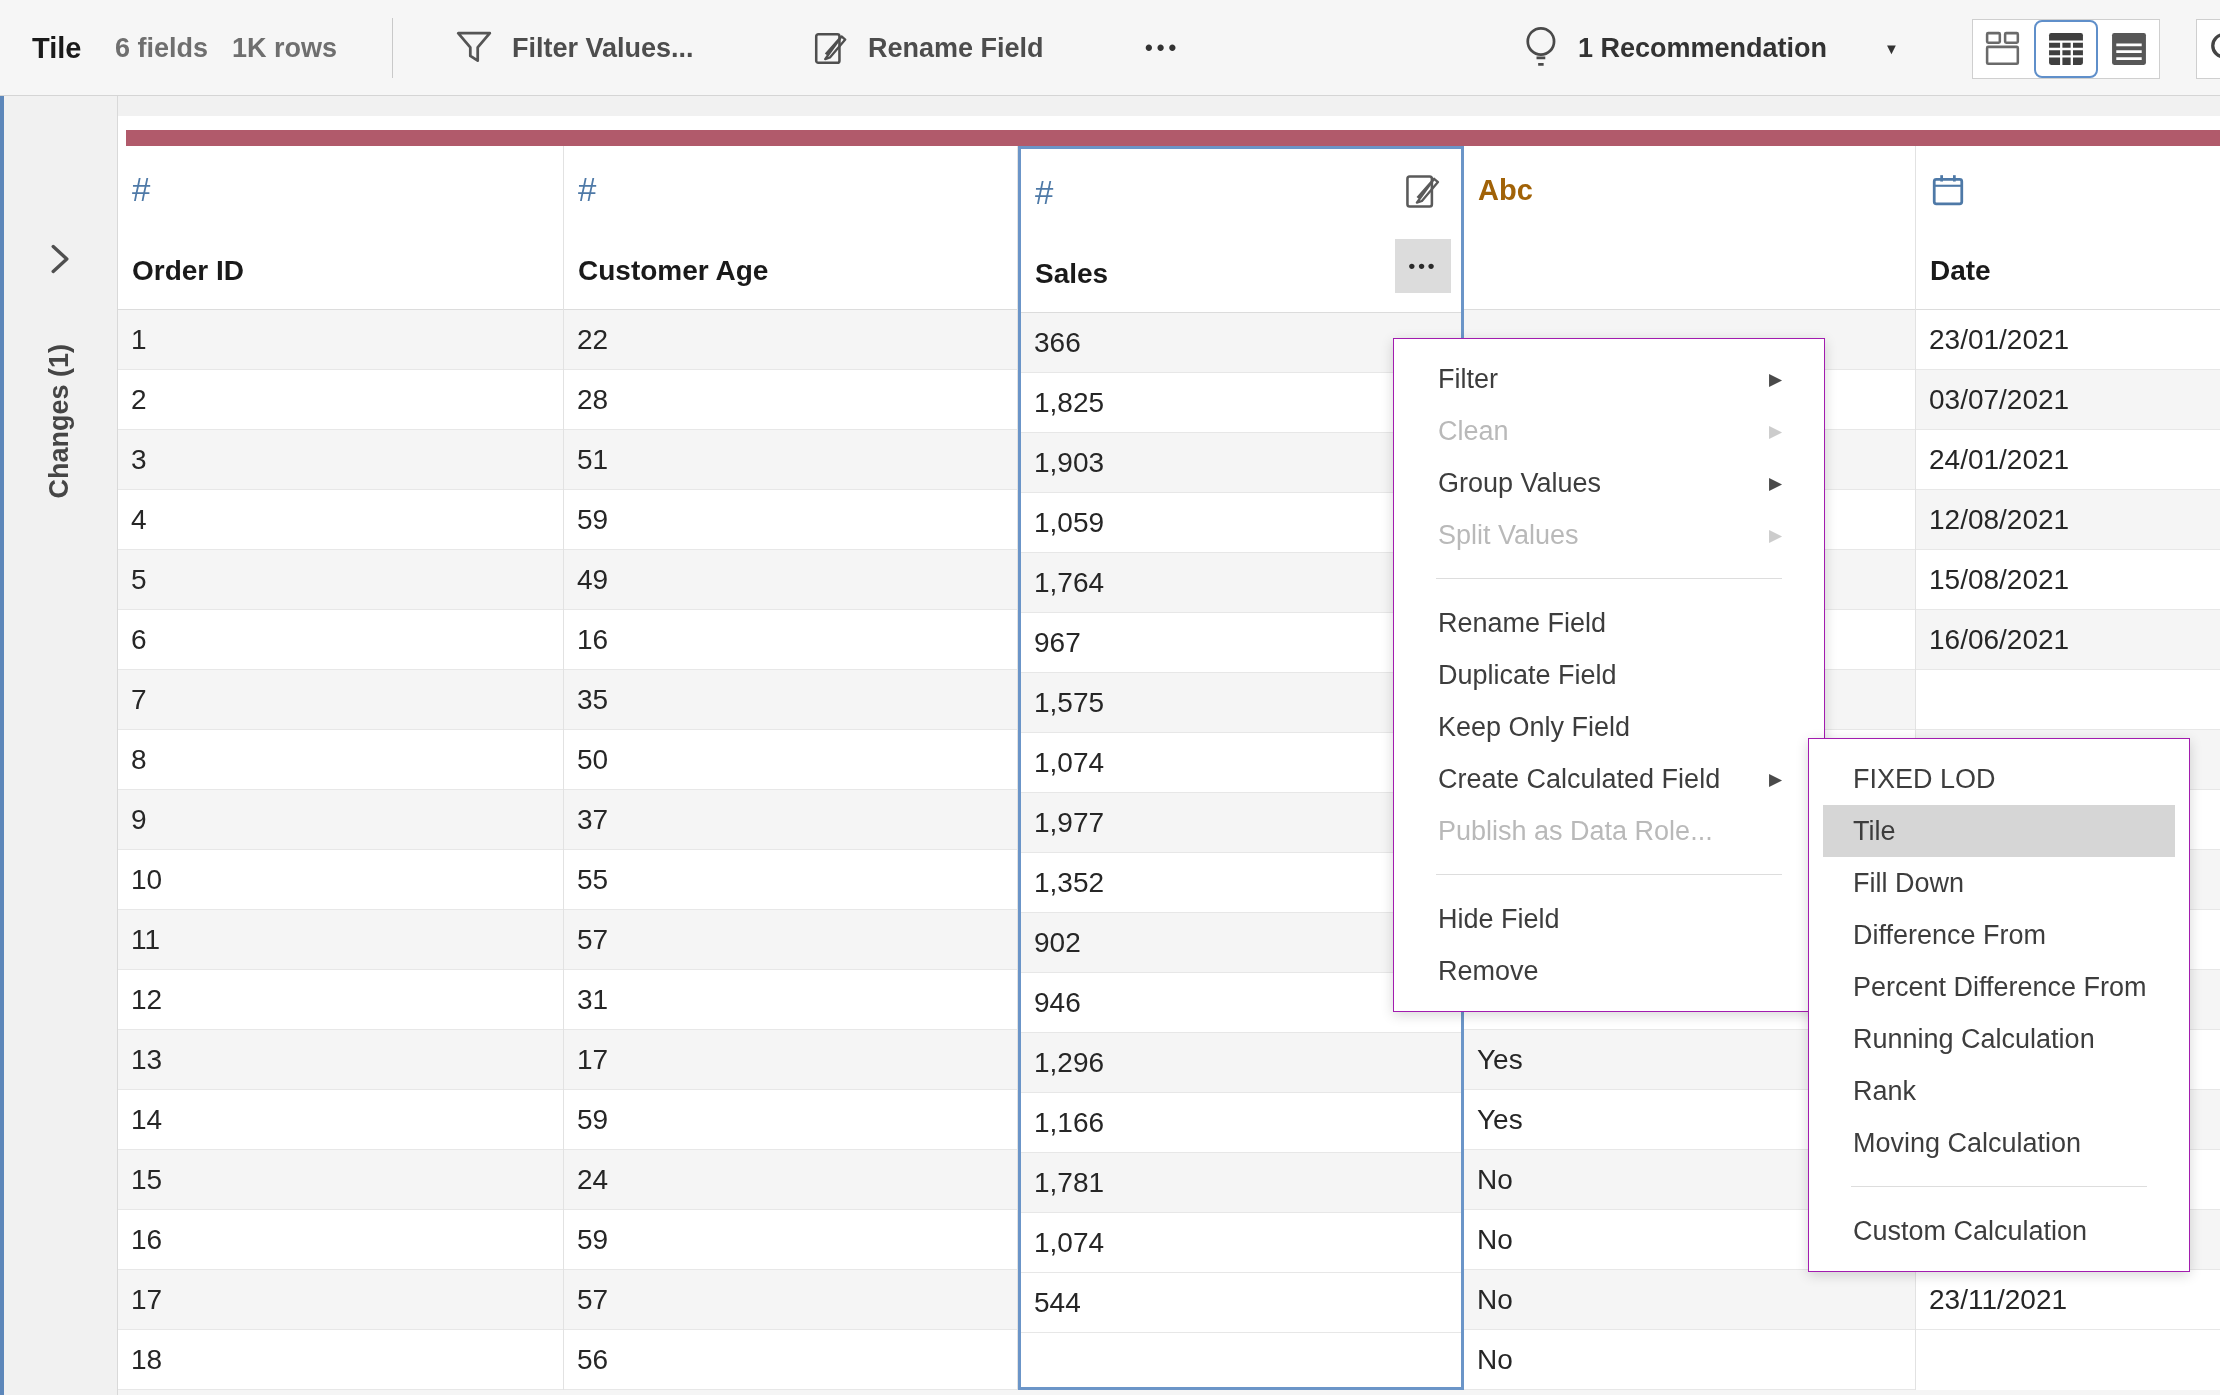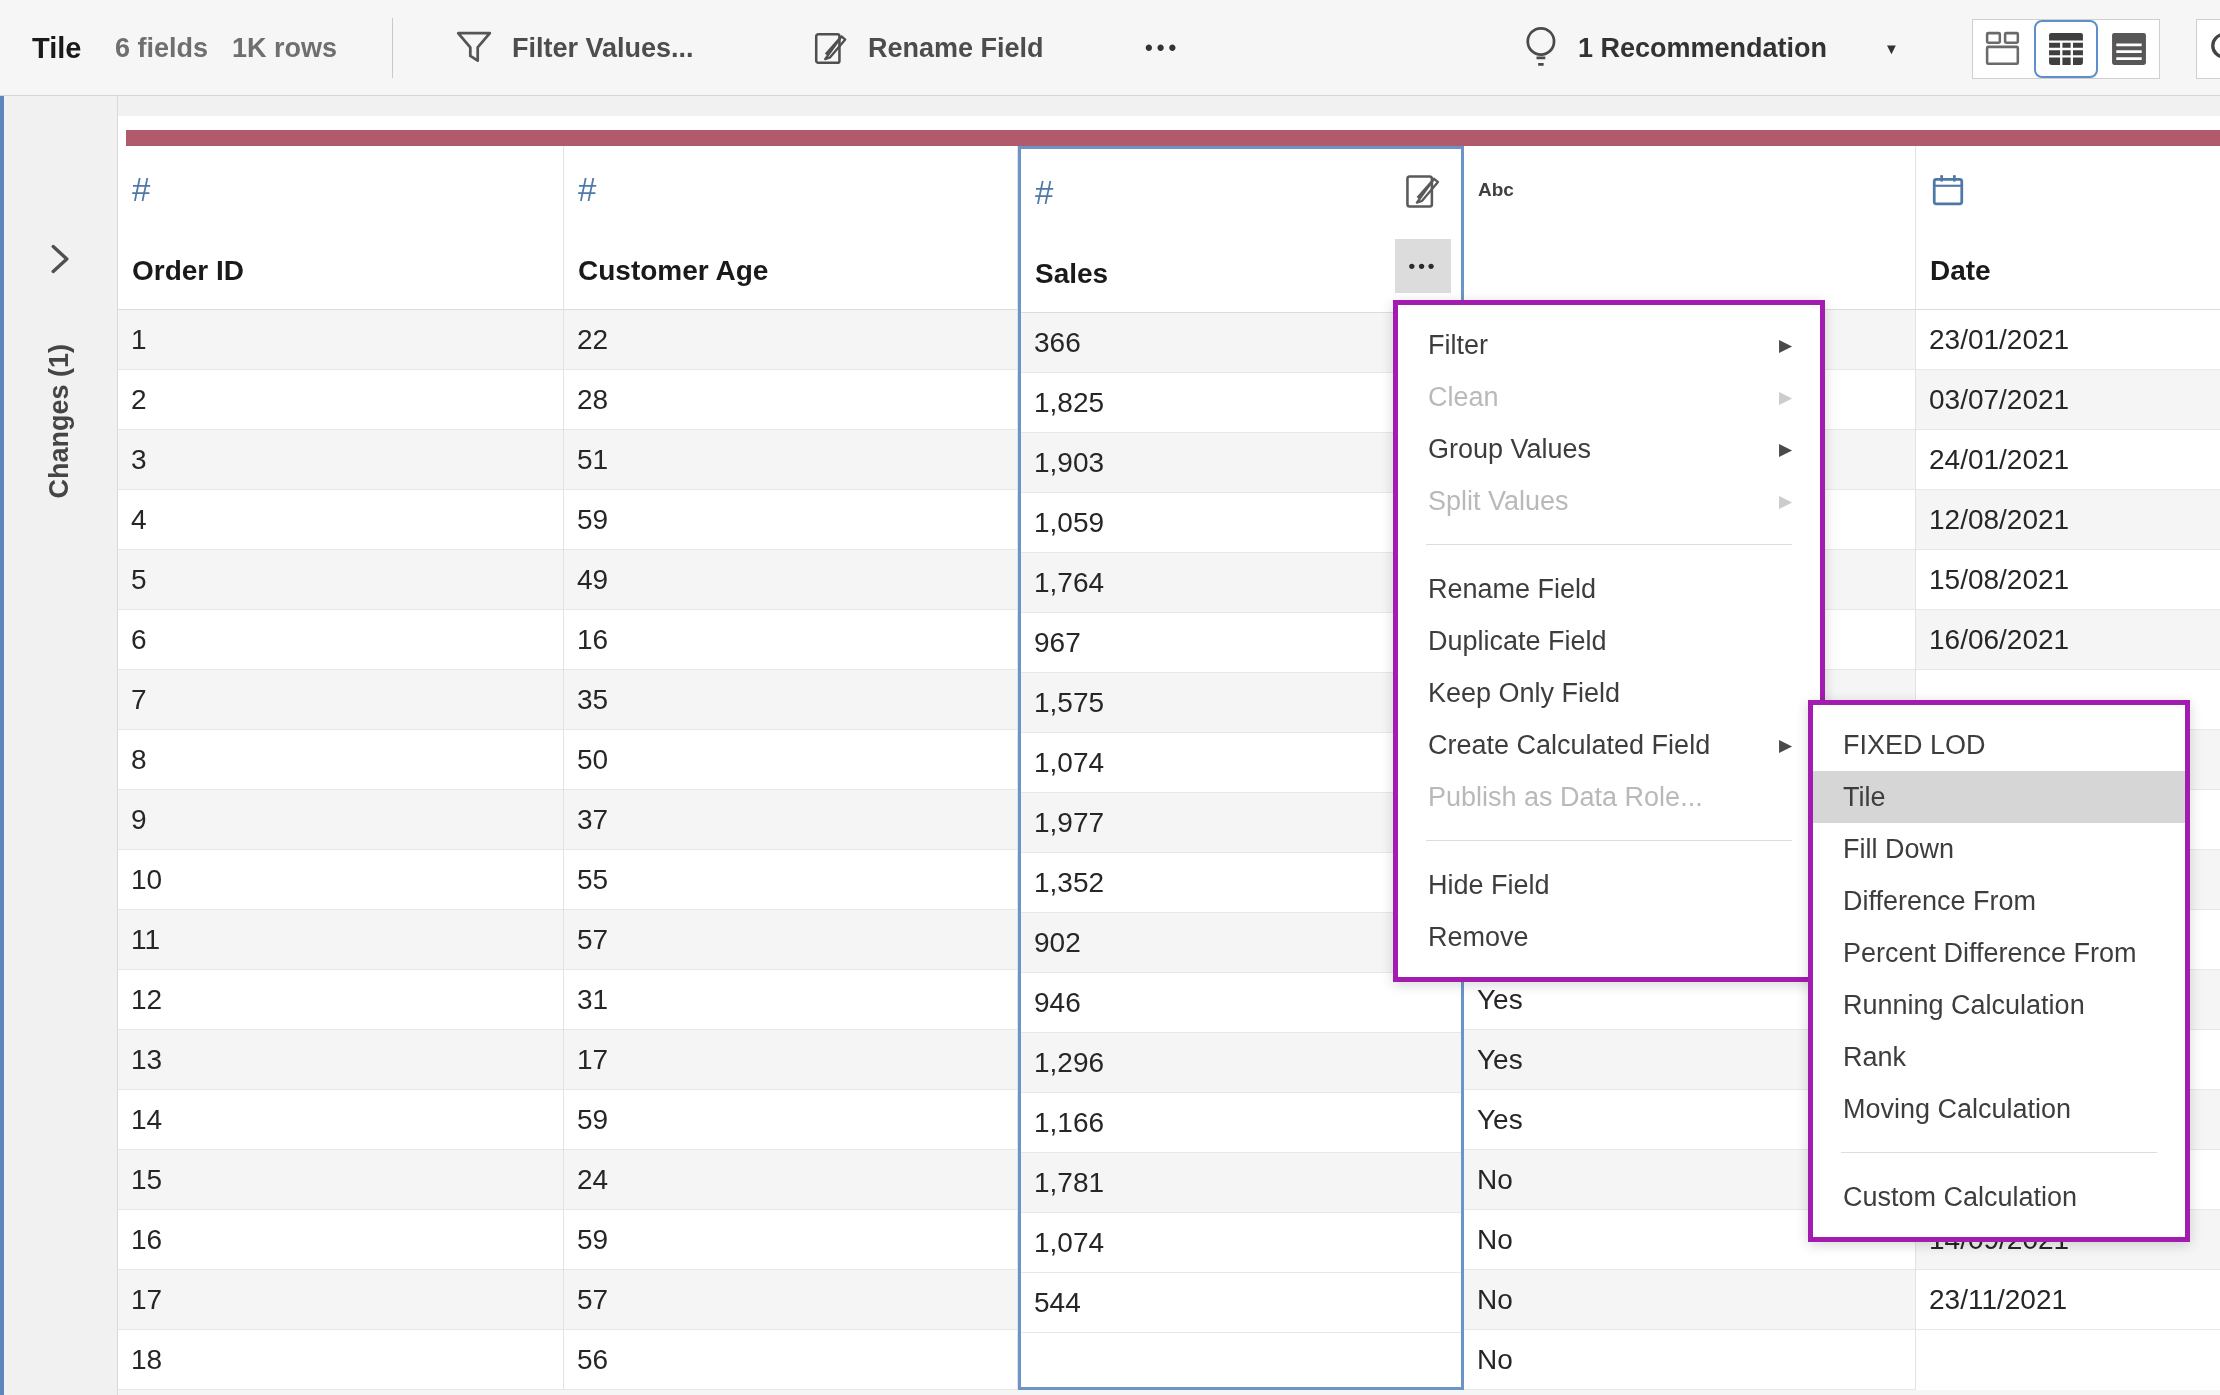--- a/index.html
+++ b/index.html
@@ -39,34 +39,34 @@
   #quality-band{position:absolute;left:126px;top:130px;width:2094px;height:16px;background:#b15a6b;}
   #grid{position:absolute;left:118px;top:146px;width:2102px;height:1244px;}
   .col{position:absolute;top:0;height:1244px;background:#fff;border-right:1px solid #e2e2e2;
        box-sizing:border-box;overflow:hidden;}
   .col:last-child{border-right:none;}
   .col.selected{border:3px solid #6b95c8;}
   .colhead{height:164px;box-sizing:border-box;border-bottom:1px solid #dcdcdc;
            padding:24px 14px 22px 14px;display:flex;flex-direction:column;position:relative;}
   .coltype{height:40px;display:flex;align-items:center;}
   .coltype.number{font-size:33px;color:#4e79a7;font-weight:400;}
-  .coltype.string{font-size:19px;font-weight:700;color:#404040;}
+  .coltype.string{font-size:29px;font-weight:700;color:#a16207;}
   .colname{margin-top:auto;font-size:28px;font-weight:700;color:#1a1a1a;white-space:nowrap;}
   .hdr-edit{position:absolute;right:18px;top:22px;}
   .hdr-dots{position:absolute;right:10px;top:90px;width:56px;height:54px;background:#dcdcdc;
             display:flex;align-items:center;justify-content:center;font-size:19px;letter-spacing:3px;
             color:#2b2b2b;font-weight:700;}
   .cell{height:60px;box-sizing:border-box;border-bottom:1px solid #e7e7e7;line-height:59px;
         padding-left:13px;font-size:28px;color:#262626;white-space:nowrap;overflow:hidden;}
   .cell.odd{background:#f5f5f5;}
   #row19-sliver{position:absolute;left:118px;top:1390px;width:2102px;height:5px;background:#f5f5f5;}
 
   
-  .menu{position:absolute;background:#fff;border:5px solid #a21caf;box-sizing:border-box;
-        box-shadow:0 3px 12px rgba(0,0,0,0.16);padding:14px 0;z-index:20;}
+  .menu{position:absolute;background:#fff;border:1px solid #a21caf;box-sizing:border-box;
+        box-shadow:0 3px 12px rgba(0,0,0,0.16);padding:14px 14px;z-index:20;margin-top:38px;}
   #context-menu{left:1393px;top:300px;width:432px;}
   #submenu{left:1808px;top:700px;width:382px;z-index:21;}
   .menu-item{height:52px;display:flex;align-items:center;padding:0 34px 0 30px;font-size:27px;
              color:#3d3d3d;position:relative;white-space:nowrap;}
   .menu-item .arrow{position:absolute;right:28px;font-size:17px;color:#4a4a4a;}
   .menu-item.disabled{color:#b9b9b9;}
   .menu-item.disabled .arrow{color:#cccccc;}
   .menu-item.highlighted{background:#d6d6d6;}
   .menu-sep{height:36px;position:relative;}
   .menu-sep::after{content:'';position:absolute;left:28px;right:28px;top:17px;border-top:1px solid #dddddd;}

